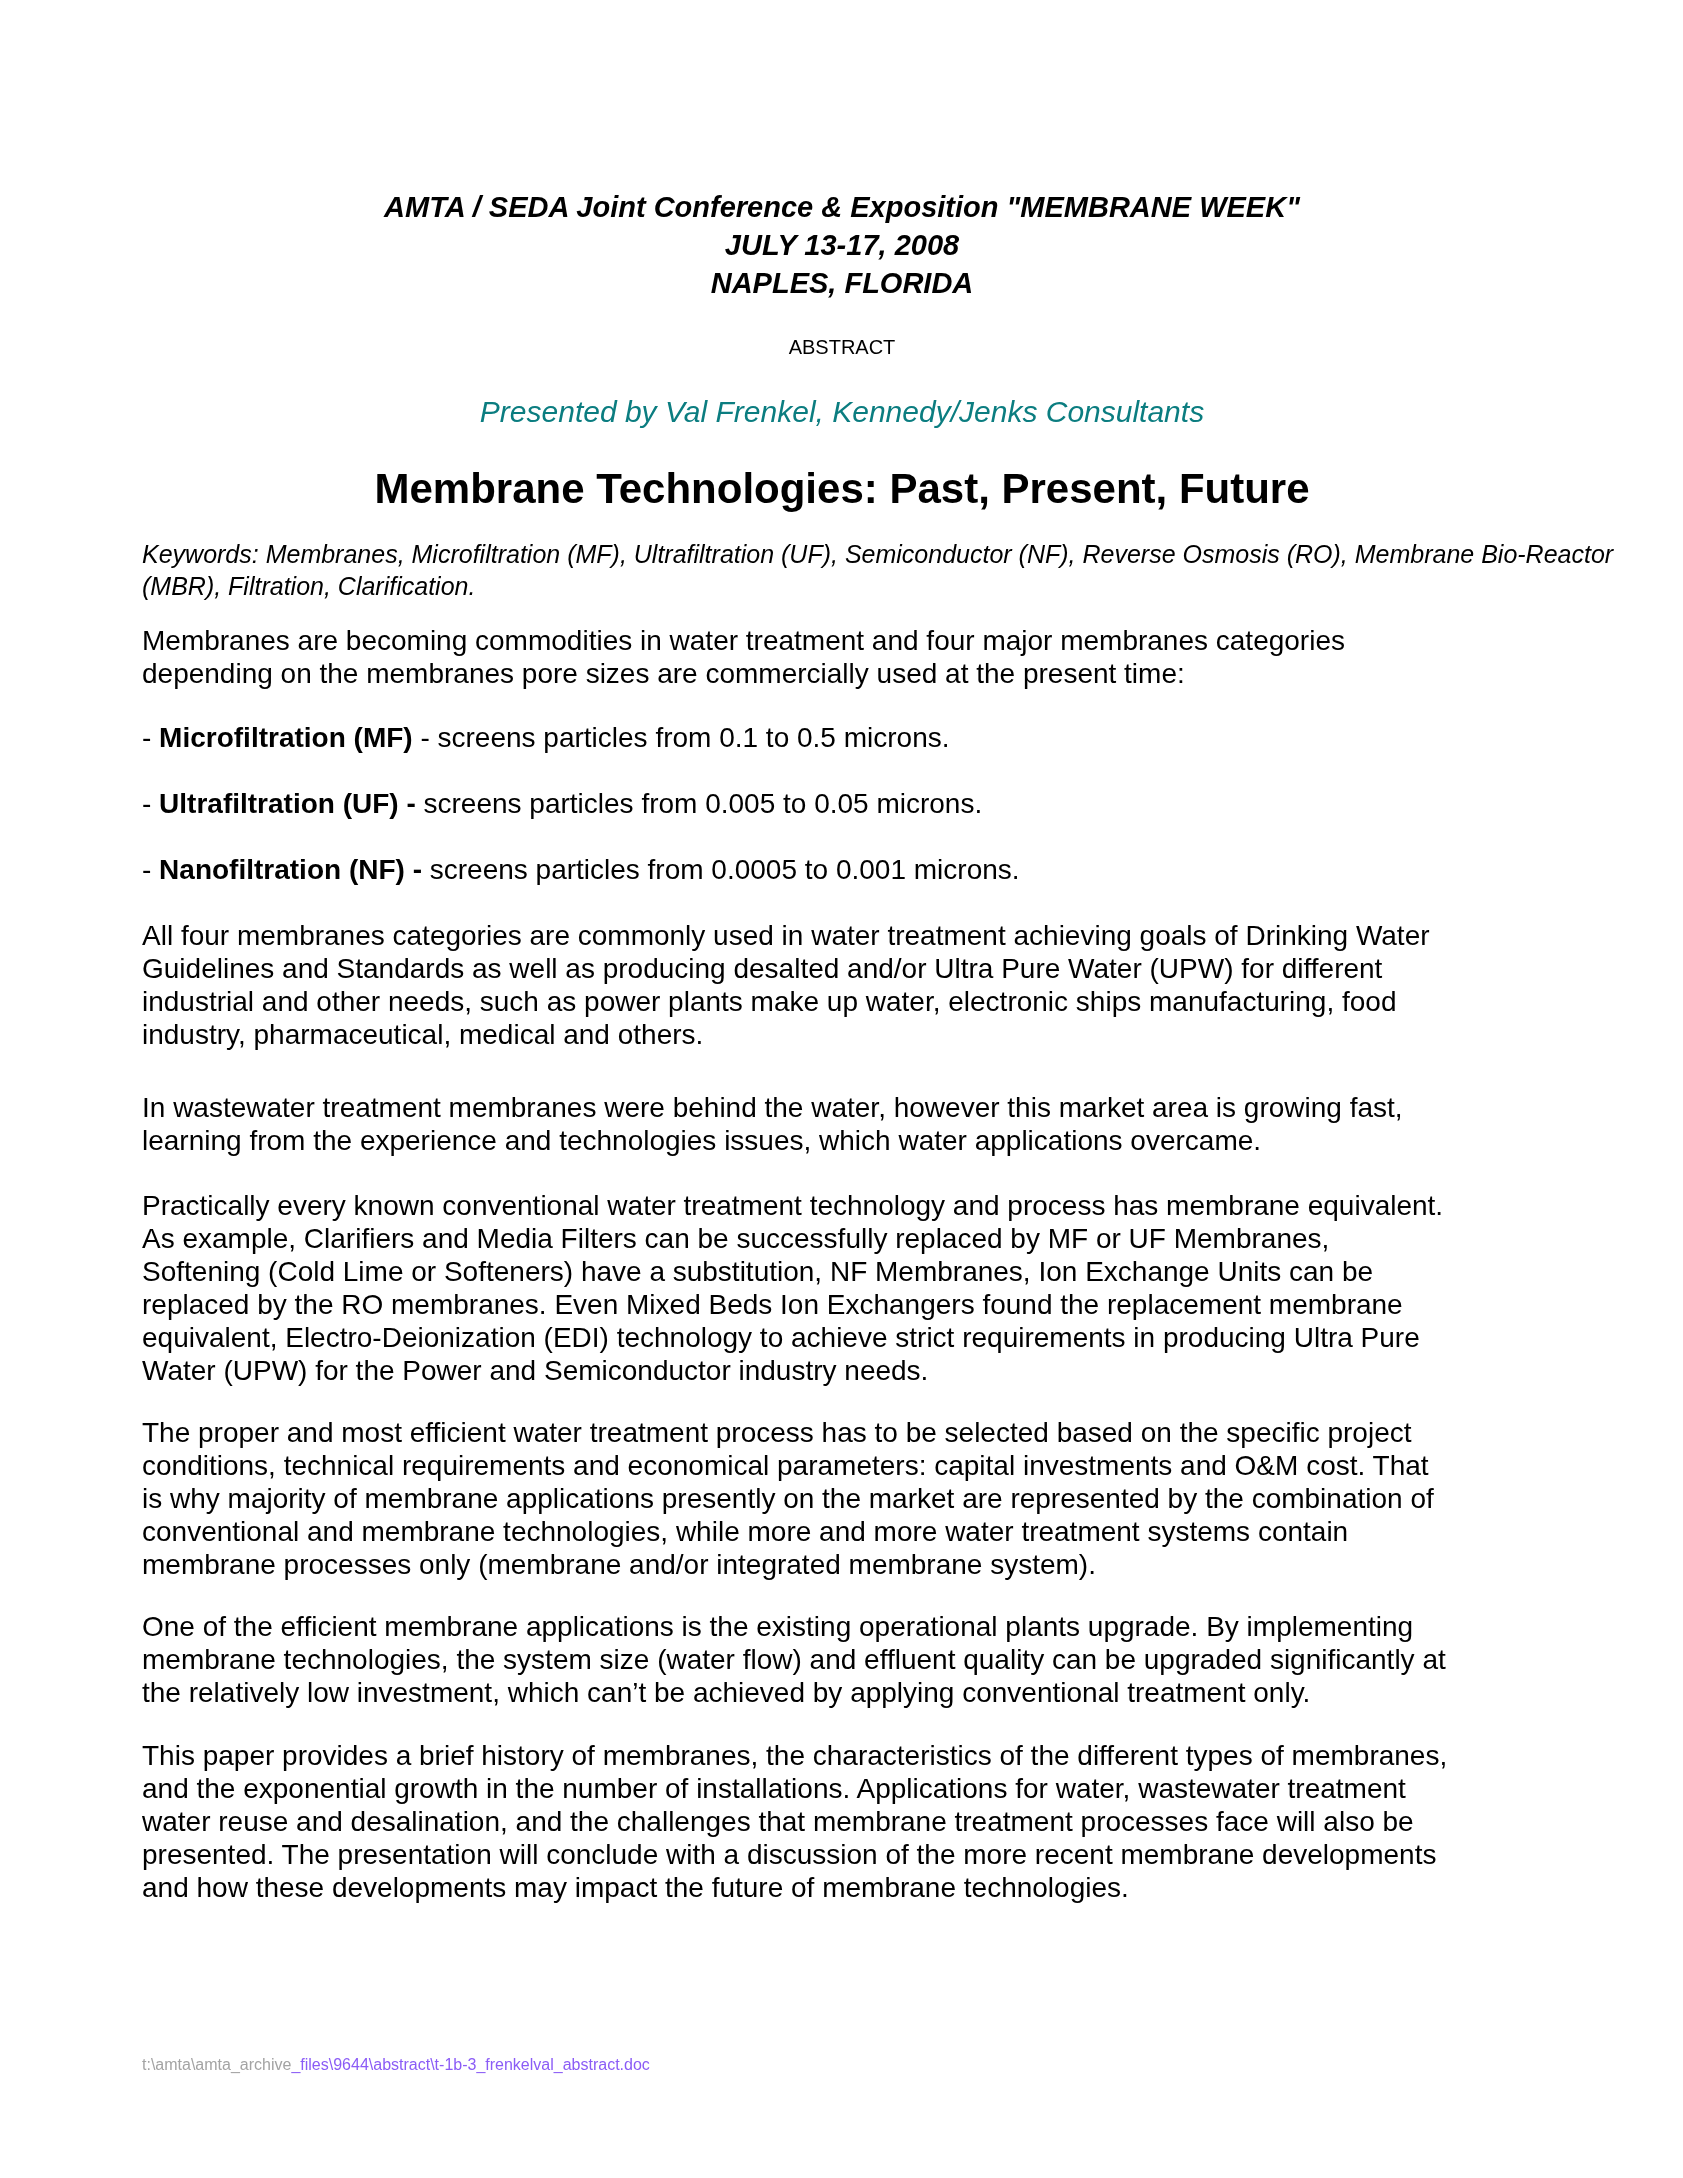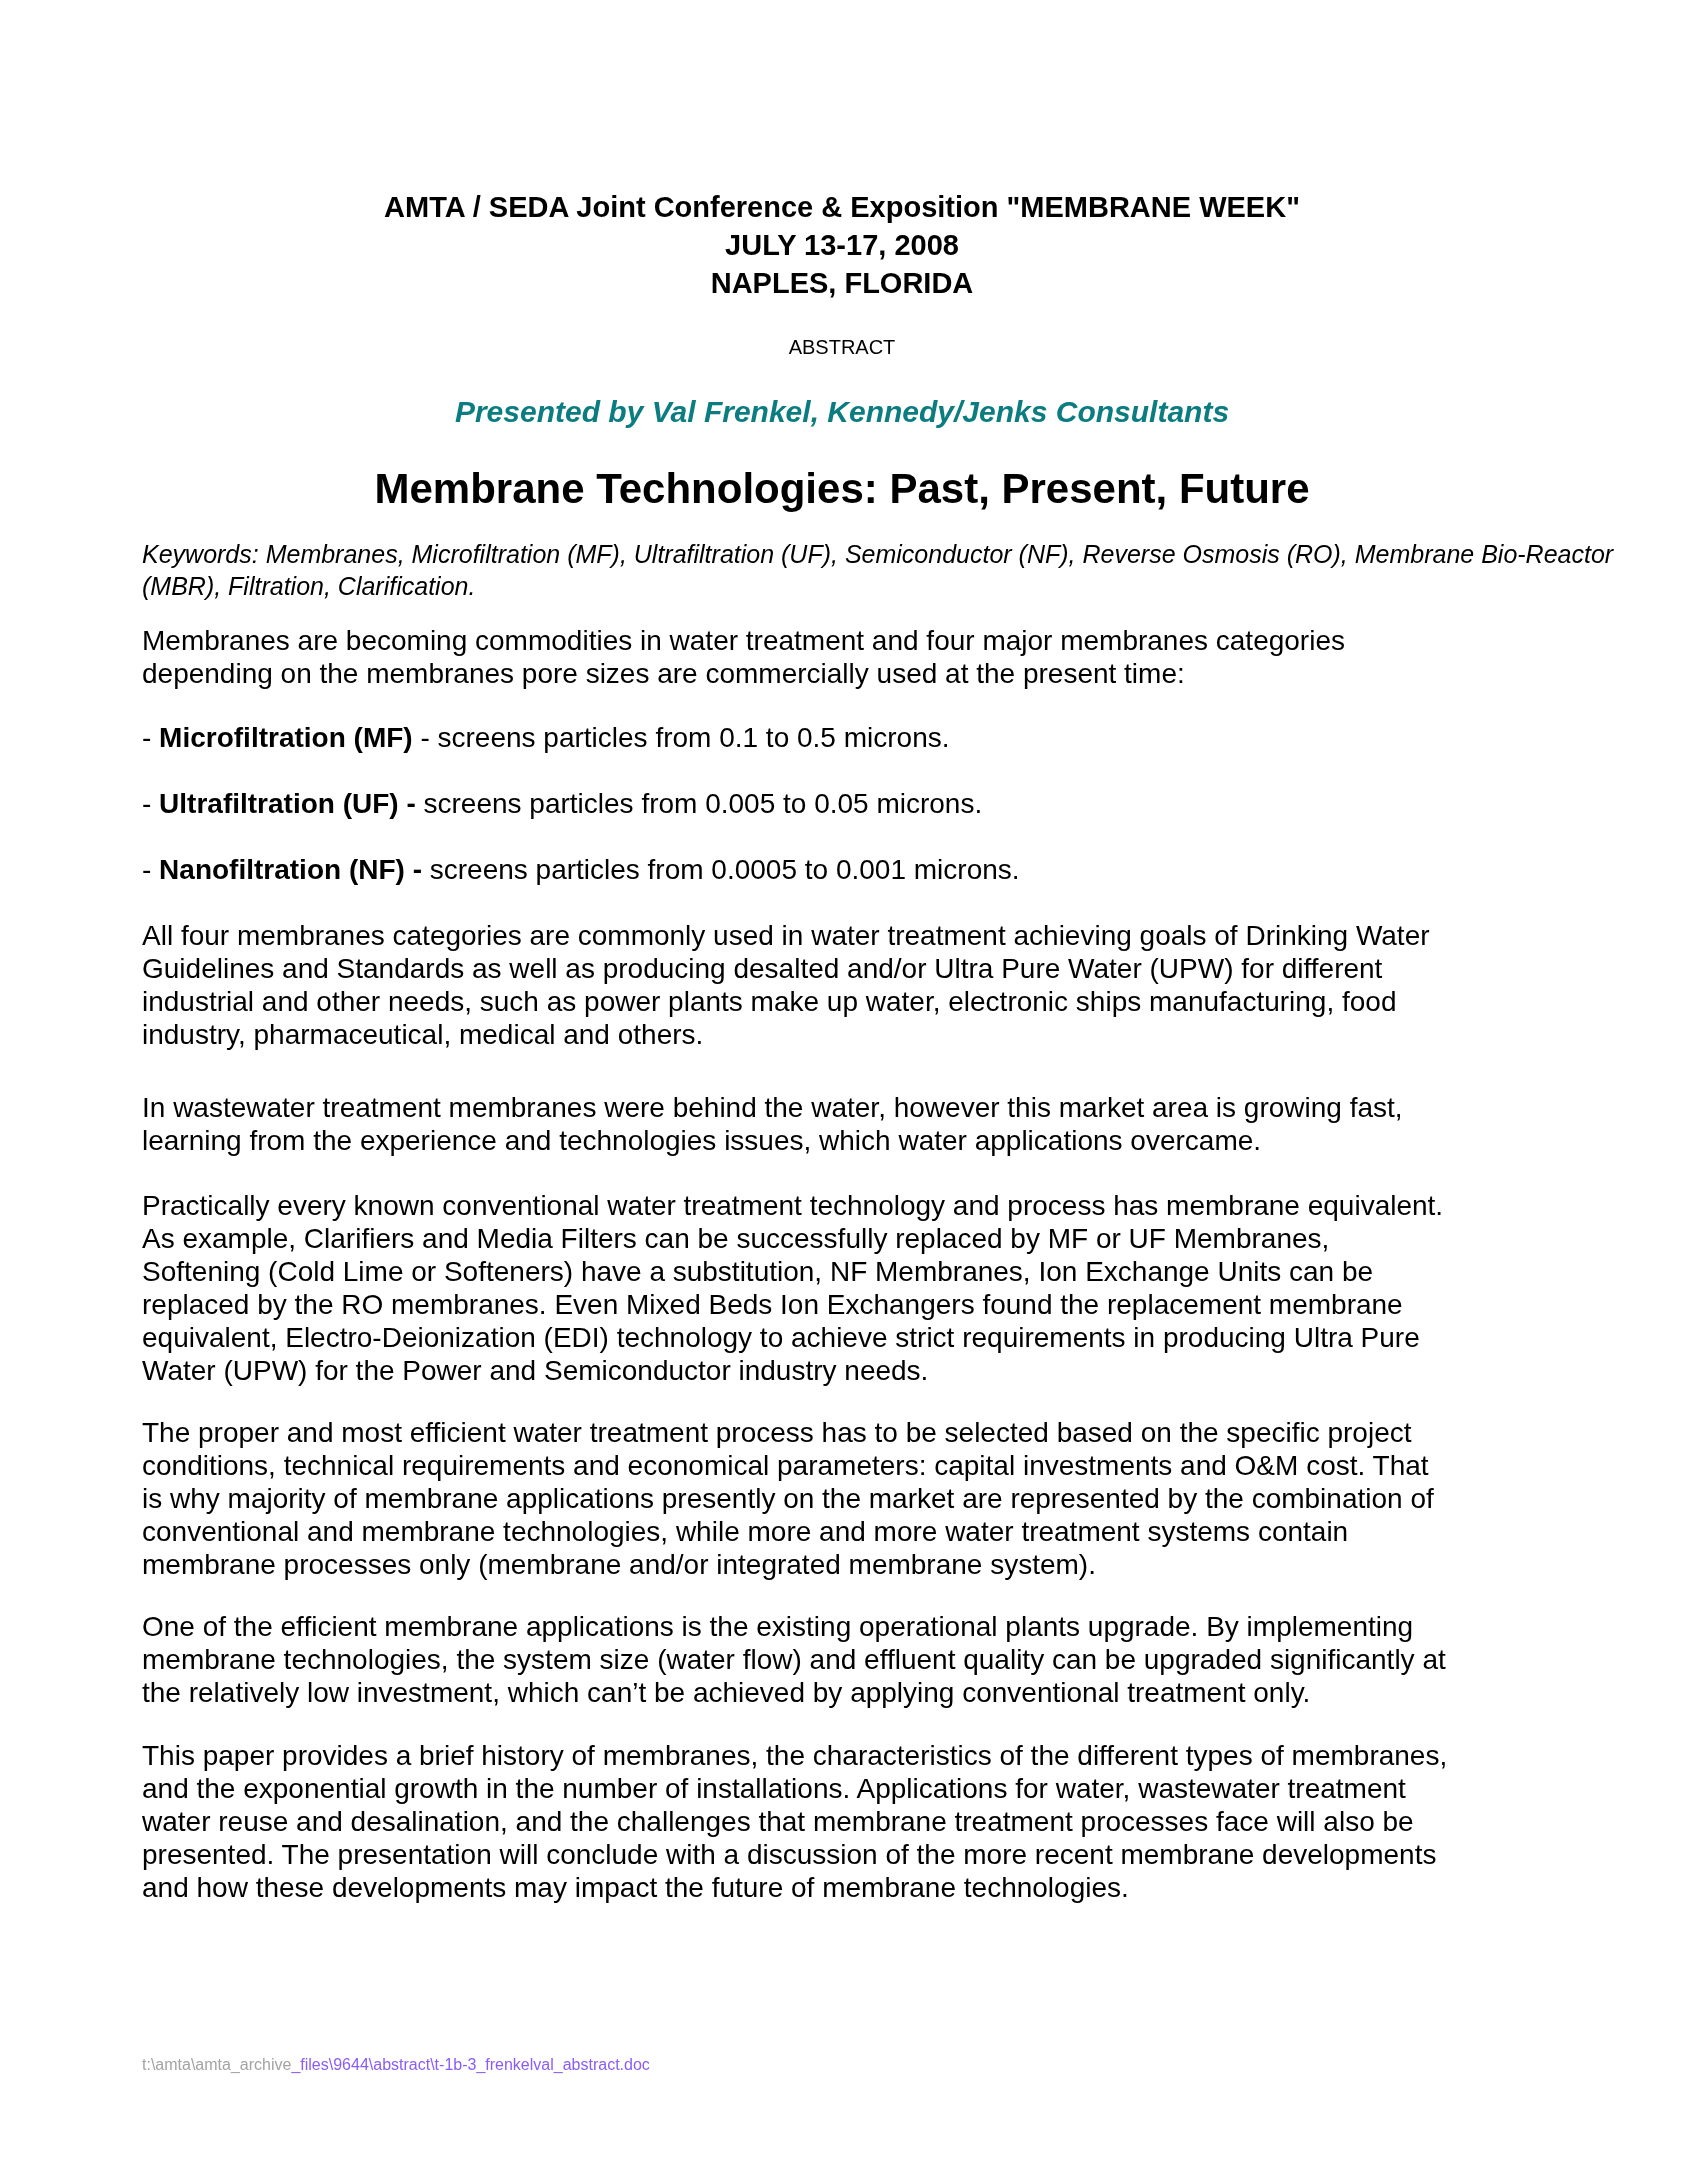--- a/index.html
+++ b/index.html
@@ -24,31 +24,32 @@
   .centered-block {
     width: 1400px;
     text-align: center;
   }
   .doc-header {
     padding-top: 188px;
     font-weight: bold;
     font-size: 29px;
     line-height: 38px;
     white-space: pre-line;
+    font-style: italic;
   }
   .abstract-label {
     margin-top: 26px;
     font-size: 20px;
     line-height: 38px;
   }
   .presented-by {
     margin-top: 27px;
     font-size: 30px;
     line-height: 38px;
-    font-weight: bold;
+    font-weight: normal;
     font-style: italic;
     color: #0b7d80;
   }
   .doc-title {
     margin-top: 32px;
     font-size: 42px;
     line-height: 51px;
     font-weight: bold;
   }
   .keywords {

